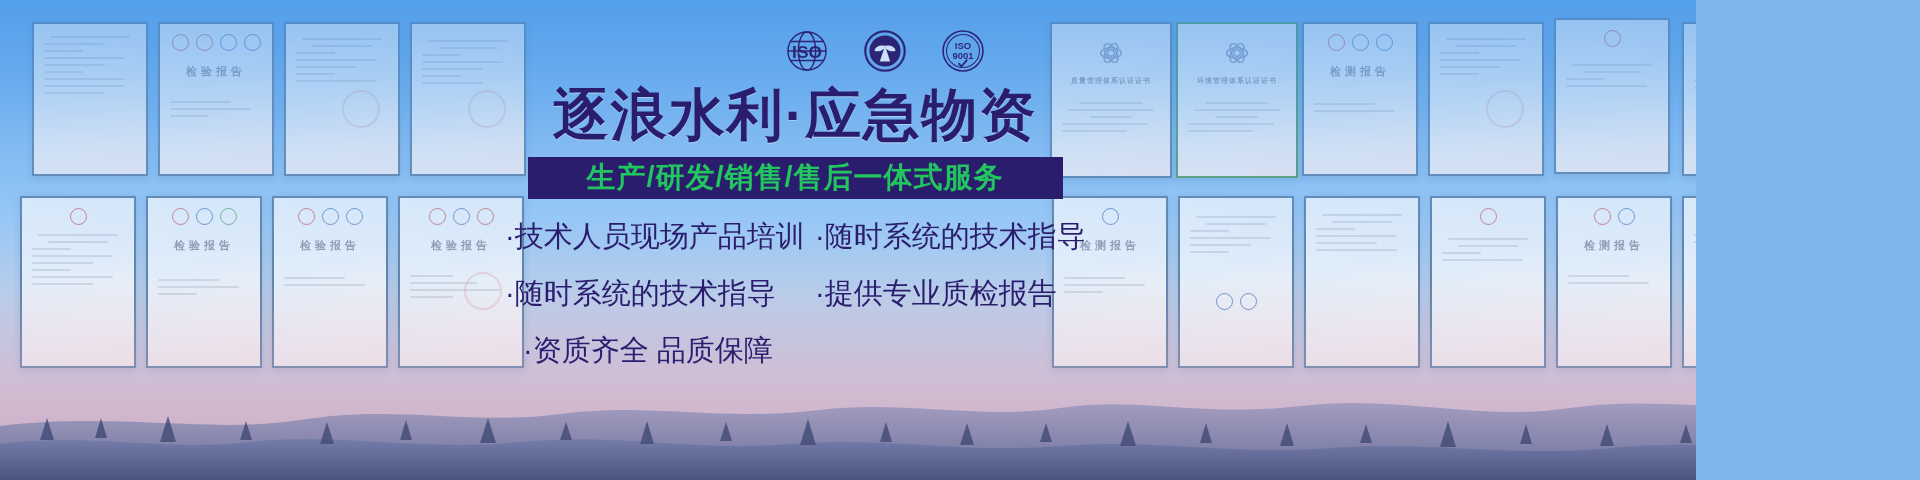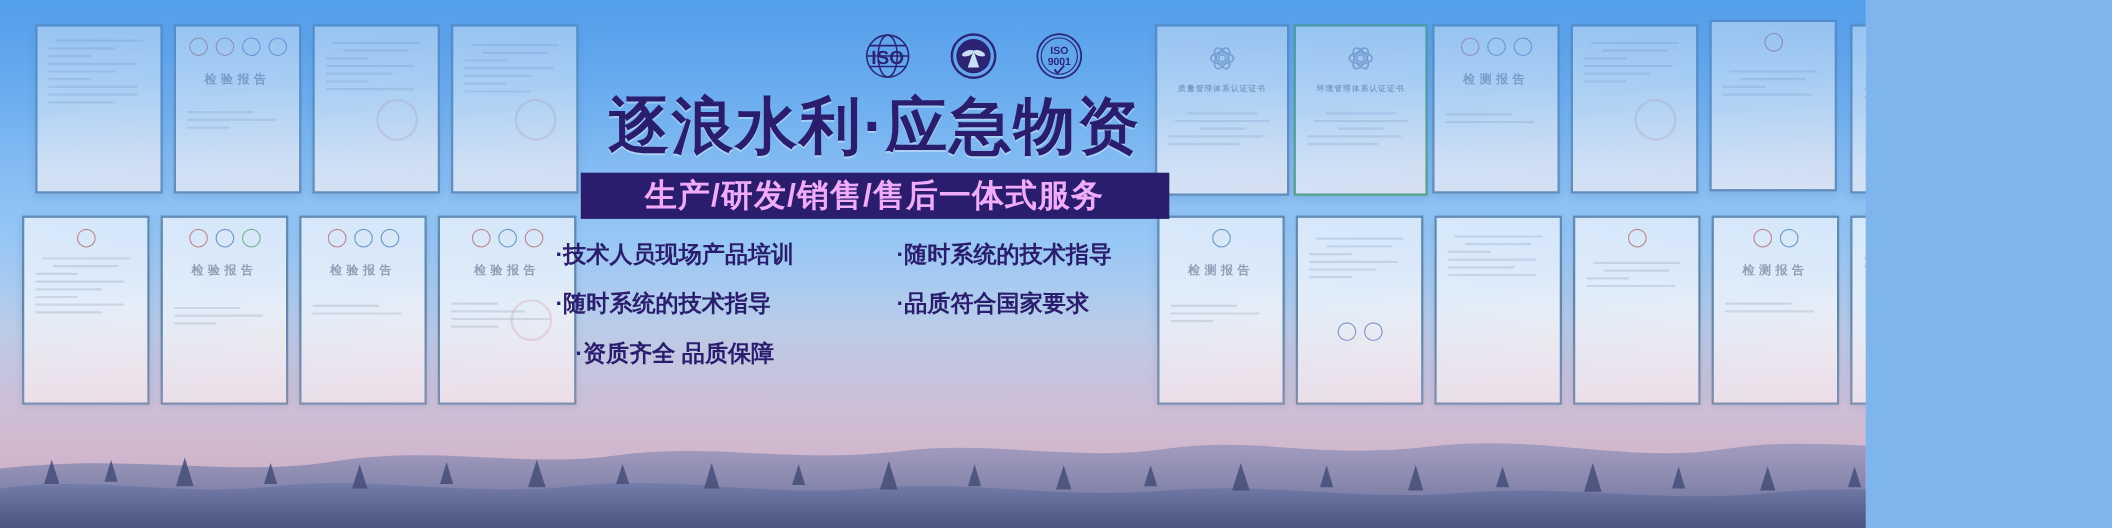--- a/index.html
+++ b/index.html
@@ -63,26 +63,26 @@
   .headline{
     margin-top:4px;text-align:center;
     font-size:56px;font-weight:bold;color:#2a1d6e;letter-spacing:2px;
     font-family:"Liberation Sans","DejaVu Sans",sans-serif;
     line-height:1.05;white-space:nowrap;
     text-shadow:0 1px 0 rgba(255,255,255,.35);
   }
   .subbar{
     margin:12px auto 0 auto;background:#2a1d6e;
     width:535px;height:42px;display:flex;align-items:center;justify-content:center;
-    color:#f0abfc;font-size:29px;font-weight:bold;letter-spacing:1px;white-space:nowrap;
+    color:#22c55e;font-size:29px;font-weight:bold;letter-spacing:1px;white-space:nowrap;
   }
   .features{margin-top:18px;}
   .frow{display:flex;align-items:center;margin-bottom:17px;}
   .fitem{
-    color:#2a1d6e;font-size:21px;font-weight:bold;white-space:nowrap;
+    color:#2a1d6e;font-size:29px;font-weight:normal;white-space:nowrap;
     display:flex;align-items:center;
   }
   .fitem.left{width:292px;}
   .fitem.right{width:262px;margin-left:18px;}
 </style>
 </head>
 <body>
 
 <div class="banner">
 
@@ -497,20 +497,20 @@
 
     <div class="subbar">生产/研发/销售/售后一体式服务</div>
 
     <div class="features">
       <div class="frow">
         <div class="fitem left">·技术人员现场产品培训</div>
         <div class="fitem right">·随时系统的技术指导</div>
       </div>
       <div class="frow">
         <div class="fitem left">·随时系统的技术指导</div>
-        <div class="fitem right">·品质符合国家要求</div>
+        <div class="fitem right">·提供专业质检报告</div>
       </div>
       <div class="frow">
         <div class="fitem right">·资质齐全 品质保障</div>
       </div>
     </div>
   </div>
 </div>
 
 </body></html>

